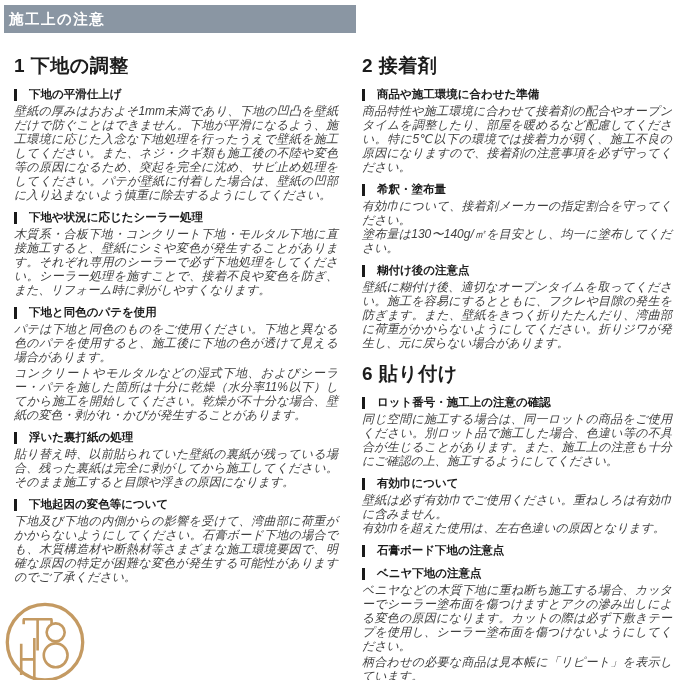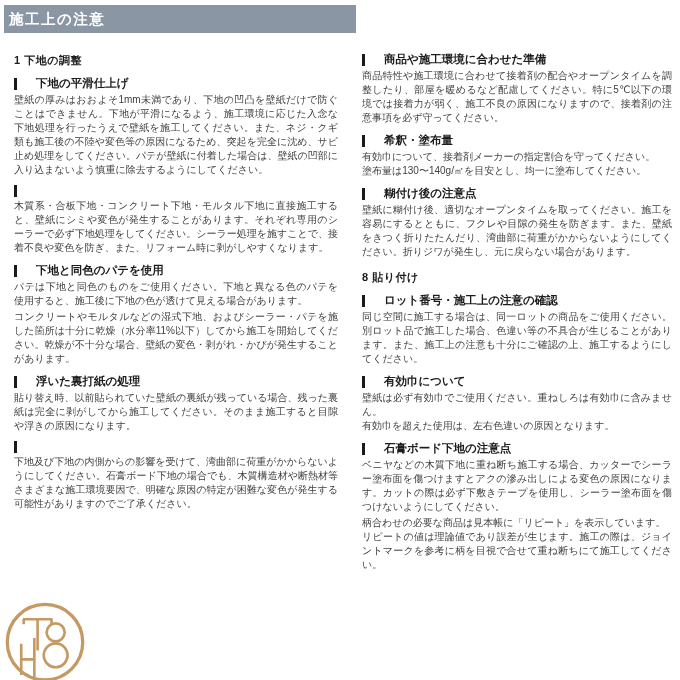--- a/index.html
+++ b/index.html
@@ -31,49 +31,50 @@
     position: absolute;
     left: 14px; top: 44px;
     width: 658px;
     display: flex;
     gap: 24px;
   }
   .col { box-sizing: border-box; }
   .col-left  { width: 324px; }
   .col-right { width: 310px; }
   .sec-heading {
-    font-size: 11px;
+    font-size: 19px;
     font-weight: bold;
     color: #1c1c1c;
     margin: 11px 0 2px 0;
     letter-spacing: 0.5px;
   }
   .col > .sec-heading:first-child { margin-top: 9px; }
   .sub-title {
     display: flex;
     align-items: center;
-    gap: 19px;
+    gap: 12px;
     font-size: 11.5px;
     font-weight: bold;
     color: #1c1c1c;
     margin: 8px 0 2px 0;
   }
   .marker {
     display: inline-block;
     width: 3px; height: 12px;
     background: #1a1a1a;
     flex: 0 0 auto;
   }
   p.body {
     margin: 0 0 2px 0;
-    font-size: 10px;
+    font-size: 12px;
     line-height: 14px;
     color: #3f3f3f;
     text-align: justify;
     white-space: pre-line;
+    font-style: italic;
   }
   .logo {
     position: absolute;
     left: 4px; top: 601px;
   }
 </style>
 </head>
 <body>
 
 <div class="header-bar">
@@ -83,70 +84,77 @@
 <div class="columns">
   <div class="col col-left" id="col-left">
       <div class="sec-heading">1 下地の調整</div>
       <div class="sub-title">
         <span class="marker"></span>
         <span>下地の平滑仕上げ</span>
       </div>
       <p class="body">壁紙の厚みはおおよそ1mm未満であり、下地の凹凸を壁紙だけで防ぐことはできません。下地が平滑になるよう、施工環境に応じた入念な下地処理を行ったうえで壁紙を施工してください。また、ネジ・クギ類も施工後の不陸や変色等の原因になるため、突起を完全に沈め、サビ止め処理をしてください。パテが壁紙に付着した場合は、壁紙の凹部に入り込まないよう慎重に除去するようにしてください。</p>
       <div class="sub-title">
         <span class="marker"></span>
+        <span>下地や状況に応じたシーラー処理</span>
       </div>
       <p class="body">木質系・合板下地・コンクリート下地・モルタル下地に直接施工すると、壁紙にシミや変色が発生することがあります。それぞれ専用のシーラーで必ず下地処理をしてください。シーラー処理を施すことで、接着不良や変色を防ぎ、また、リフォーム時に剥がしやすくなります。</p>
       <div class="sub-title">
         <span class="marker"></span>
         <span>下地と同色のパテを使用</span>
       </div>
       <p class="body">パテは下地と同色のものをご使用ください。下地と異なる色のパテを使用すると、施工後に下地の色が透けて見える場合があります。</p>
       <p class="body">コンクリートやモルタルなどの湿式下地、およびシーラー・パテを施した箇所は十分に乾燥（水分率11%以下）してから施工を開始してください。乾燥が不十分な場合、壁紙の変色・剥がれ・かびが発生することがあります。</p>
       <div class="sub-title">
         <span class="marker"></span>
         <span>浮いた裏打紙の処理</span>
       </div>
       <p class="body">貼り替え時、以前貼られていた壁紙の裏紙が残っている場合、残った裏紙は完全に剥がしてから施工してください。そのまま施工すると目隙や浮きの原因になります。</p>
       <div class="sub-title">
         <span class="marker"></span>
+        <span>下地起因の変色等について</span>
       </div>
       <p class="body">下地及び下地の内側からの影響を受けて、湾曲部に荷重がかからないようにしてください。石膏ボード下地の場合でも、木質構造材や断熱材等さまざまな施工環境要因で、明確な原因の特定が困難な変色が発生する可能性がありますのでご了承ください。</p>
     </div>
   <div class="col col-right" id="col-right">
+      <div class="sec-heading">2 接着剤</div>
       <div class="sub-title">
         <span class="marker"></span>
         <span>商品や施工環境に合わせた準備</span>
       </div>
       <p class="body">商品特性や施工環境に合わせて接着剤の配合やオープンタイムを調整したり、部屋を暖めるなど配慮してください。特に5℃以下の環境では接着力が弱く、施工不良の原因になりますので、接着剤の注意事項を必ず守ってください。</p>
       <div class="sub-title">
         <span class="marker"></span>
         <span>希釈・塗布量</span>
       </div>
       <p class="body">有効巾について、接着剤メーカーの指定割合を守ってください。
 塗布量は130〜140g/㎡を目安とし、均一に塗布してください。</p>
       <div class="sub-title">
         <span class="marker"></span>
         <span>糊付け後の注意点</span>
       </div>
       <p class="body">壁紙に糊付け後、適切なオープンタイムを取ってください。施工を容易にするとともに、フクレや目隙の発生を防ぎます。また、壁紙をきつく折りたたんだり、湾曲部に荷重がかからないようにしてください。折りジワが発生し、元に戻らない場合があります。</p>
-      <div class="sec-heading">8 貼り付け</div>
+      <div class="sec-heading">6 貼り付け</div>
       <div class="sub-title">
         <span class="marker"></span>
         <span>ロット番号・施工上の注意の確認</span>
       </div>
       <p class="body">同じ空間に施工する場合は、同一ロットの商品をご使用ください。別ロット品で施工した場合、色違い等の不具合が生じることがあります。また、施工上の注意も十分にご確認の上、施工するようにしてください。</p>
       <div class="sub-title">
         <span class="marker"></span>
         <span>有効巾について</span>
       </div>
       <p class="body">壁紙は必ず有効巾でご使用ください。重ねしろは有効巾に含みません。
 有効巾を超えた使用は、左右色違いの原因となります。</p>
       <div class="sub-title">
         <span class="marker"></span>
         <span>石膏ボード下地の注意点</span>
+      </div>
+      <div class="sub-title">
+        <span class="marker"></span>
+        <span>ベニヤ下地の注意点</span>
       </div>
       <p class="body">ベニヤなどの木質下地に重ね断ち施工する場合、カッターでシーラー塗布面を傷つけますとアクの滲み出しによる変色の原因になります。カットの際は必ず下敷きテープを使用し、シーラー塗布面を傷つけないようにしてください。</p>
       <p class="body">柄合わせの必要な商品は見本帳に「リピート」を表示しています。
 リピートの値は理論値であり誤差が生じます。施工の際は、ジョイントマークを参考に柄を目視で合せて重ね断ちにて施工してください。</p>
     </div>
 </div>
 
 <svg class="logo" width="82" height="84" viewBox="0 0 100 102" fill="none" xmlns="http://www.w3.org/2000/svg">
   <circle cx="50" cy="50" r="46" stroke="#c49a62" stroke-width="4" fill="none"></circle>
 

